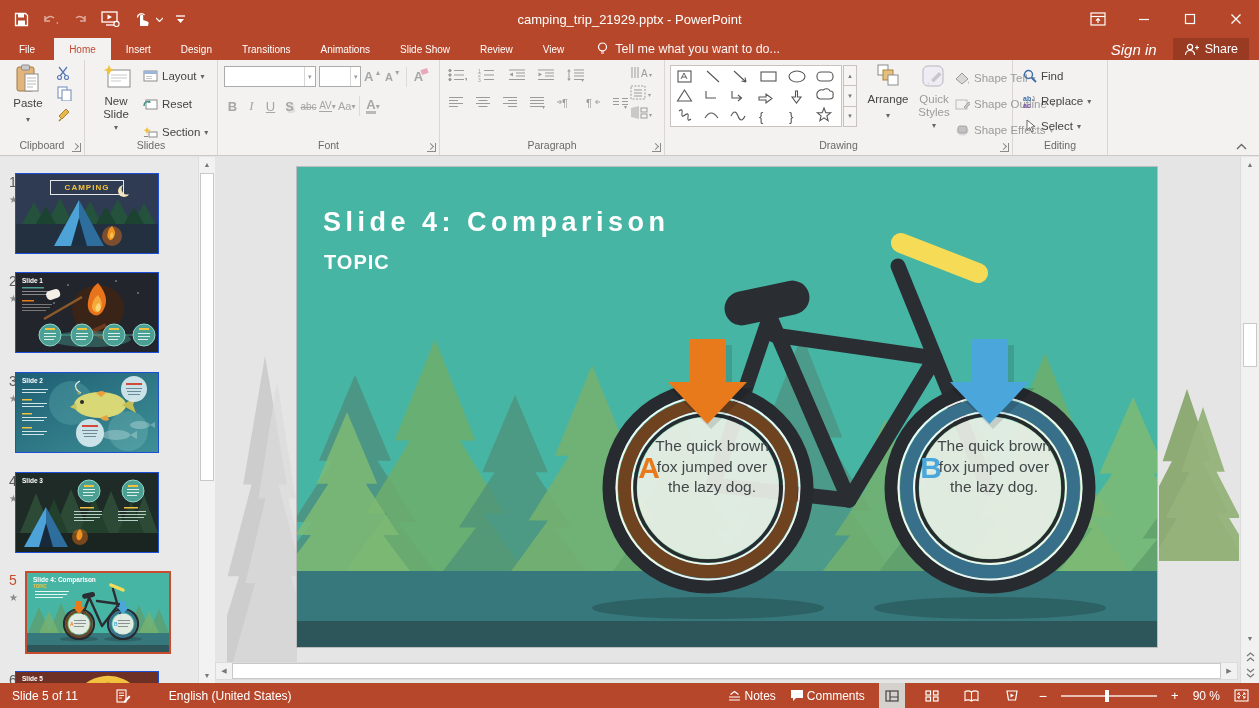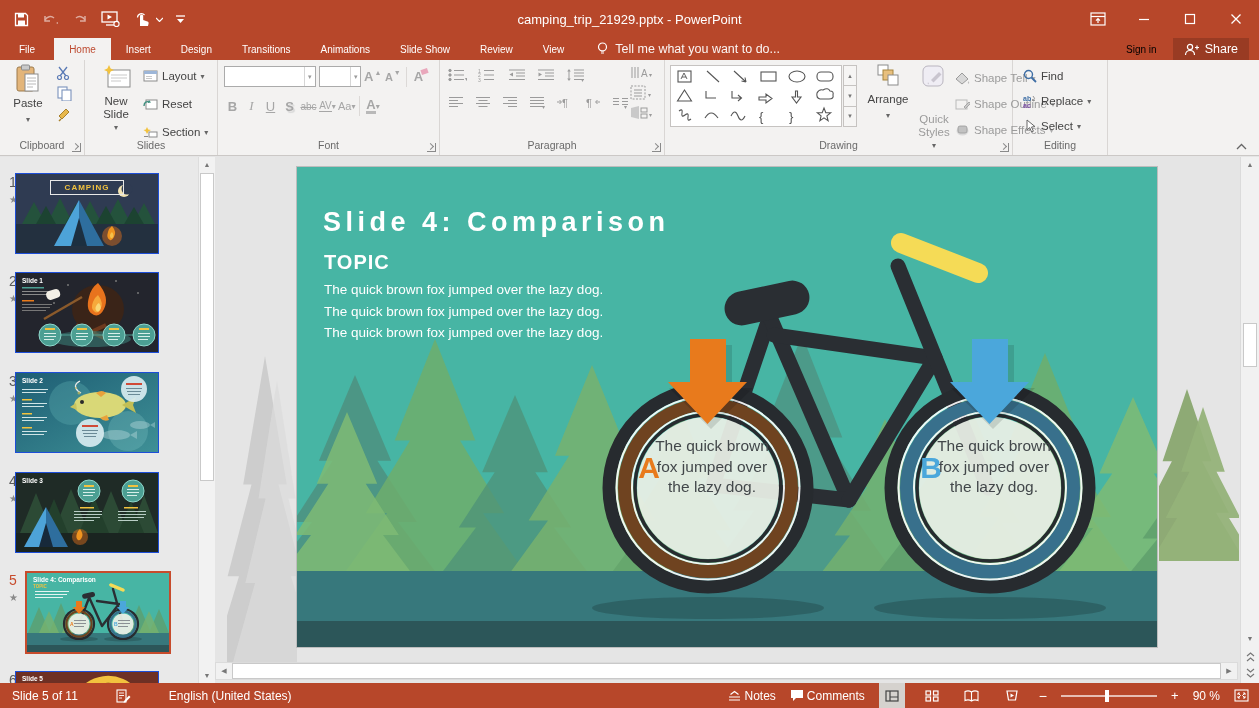--- a/index.html
+++ b/index.html
@@ -17,21 +17,21 @@
   .winctls { position:absolute; right:0; top:0; height:38px; display:flex; }
   .winbtn { width:46px; height:38px; display:flex; align-items:center; justify-content:center; color:#fff; }
 
   
   .tabrow { position:absolute; left:0; top:38px; width:100%; height:22px; background:#B7472A; display:flex; align-items:stretch; }
   .tab { color:#fff; font-size:10px; padding:0 15px; display:flex; align-items:center; cursor:default; }
   .tab.file { padding:0 19px; }
   .tab.active { background:#F3F2F1; color:#BE4B31; }
   .tellme { display:flex; align-items:center; gap:7px; color:rgba(255,255,255,.95); font-size:12.5px; padding:0 10px; margin-left:8px; }
   .tabrow-right { margin-left:auto; display:flex; align-items:center; gap:16px; padding-right:10px; }
-  .signin { color:#000000; font-size:10px; }
+  .signin { color:#ffffff; font-size:15px;font-style:italic; }
   .sharebtn { display:flex; align-items:center; gap:6px; color:#fff; font-size:12.5px; background:rgba(0,0,0,.16); height:22px; padding:0 11px; }
 
   
   .ribbon { position:absolute; left:0; top:60px; width:100%; height:96px; background:#F3F2F1; border-bottom:1px solid #CBC8C6; }
   .grp { position:absolute; top:0; height:95px; border-right:1px solid #D9D6D4; }
   .grp-footer { position:absolute; left:0; right:0; bottom:1px; height:15px; text-align:center; font-size:10.5px; color:#6A6A6A; }
   .launcher { position:absolute; right:3px; bottom:3px; width:9px; height:9px; border-right:1.5px solid #8A8A8A; border-bottom:1.5px solid #8A8A8A; }
   .launcher::after { content:""; position:absolute; right:2px; bottom:2px; width:4px; height:4px; border-right:1.5px solid #8A8A8A; border-bottom:1.5px solid #8A8A8A; transform:rotate(-45deg); }
   .bigbtn { position:absolute; top:4px; width:54px; display:flex; flex-direction:column; align-items:center; gap:3px; font-size:11.5px; color:#444; text-align:center; line-height:13px; }
   .caret { font-size:8px; color:#666; }
@@ -520,21 +520,21 @@
         <span class="caret">▾</span>
       </div>
       <div class="bigbtn" style="left:242px;color:#9B9B9B;">
         <span class="ico">
           <svg width="26" height="26" viewBox="0 0 26 26">
               <rect x="2" y="2" width="20" height="20" rx="5" fill="#EFEDF4" stroke="#B9B5BF"></rect>
               <path d="M10 16 L18 8 l2.5 2.5 L12.5 18.5 z" fill="#C9C5CF"></path>
               <path d="M8 20 q-2 1 -1-2 z" fill="#C9C5CF"></path>
             </svg>
         </span>
-        <span style="width:44px;margin-top:20px;">Quick Styles</span>
+        <span style="width:44px;">Quick Styles</span>
         <span class="caret" style="margin-top:-3px;">▾</span>
       </div>
       <div class="stack" style="left:290px;top:7px;gap:4px;color:#9B9B9B;">
         <span class="sbtn" style="color:#9B9B9B">
           <span class="ico">
               <svg width="15" height="13" viewBox="0 0 15 13">
                 <path d="M7 1 L13 7 L7 12 L1 7 z" fill="#D8D8D8" stroke="#9B9B9B"></path>
                 <path d="M13.5 9 q1.5 2 0 3 q-1.5-1 0-3" fill="#BFBFBF"></path>
               </svg>
             </span>
@@ -963,21 +963,20 @@
           <path d="M393 172 h36 v43 h21 l-39.5 42 l-39.5 -42 h22 z" fill="#E87A1C"></path>
         </g>
         <g>
           <path d="M678 175 h36 v43 h21 l-42 41 l-42 -41 h21 z" fill="#000" opacity=".12" transform="translate(3 3)"></path>
           <path d="M675 172 h36 v43 h21 l-39.5 42 l-39.5 -42 h22 z" fill="#4BA7DB"></path>
         </g>
       </svg>
 
       <div class="slide-title">Slide 4: Comparison</div>
       <div class="slide-topic">TOPIC</div>
-      <div class="slide-body">The quick brown fox jumped over the lazy dog. The quick brown fox jumped over the lazy dog. The quick brown fox jumped over the lazy dog.</div>
 
       <div class="wheel-letter" style="left:335px;color:#E87A1C;">A</div>
       <div class="wheel-text" style="left:356px;">The quick brown fox jumped over the lazy dog.</div>
       <div class="wheel-letter" style="left:617px;color:#4BA7DB;">B</div>
       <div class="wheel-text" style="left:638px;">The quick brown fox jumped over the lazy dog.</div>
     </div>
 
     <div class="vscroll">
       <span class="arr" style="top:0;">▲</span>
       <div class="vthumb" style="top:166px;height:44px;"></div>

